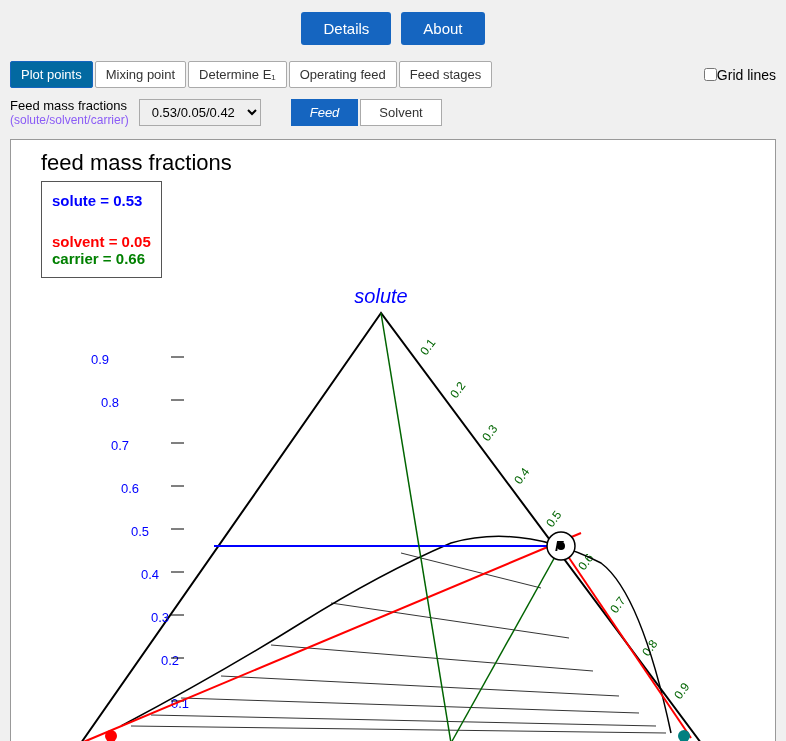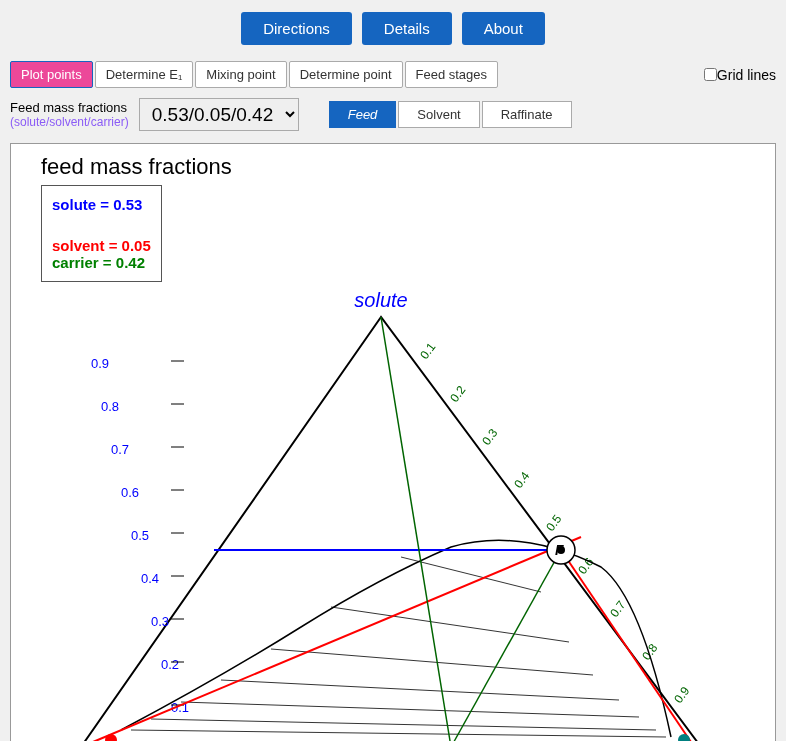--- a/index.html
+++ b/index.html
@@ -1,79 +1,77 @@
 <!DOCTYPE html>
 <html><head>
   <meta charset="utf-8">
   <style>
     * { box-sizing: border-box; margin: 0; padding: 0; }
     body { font-family: Arial, sans-serif; background: #f0f0f0; width: 786px; min-height: 741px; }
     .top-bar { display: flex; justify-content: center; gap: 10px; padding: 12px; background: #f0f0f0; }
     .btn-blue { background: #1565c0; color: white; border: none; padding: 8px 22px; font-size: 15px; cursor: pointer; border-radius: 3px; }
     .tab-bar { display: flex; align-items: center; padding: 4px 10px; background: #f0f0f0; gap: 2px; }
     .tab { border: 1px solid #aaa; background: white; padding: 5px 10px; font-size: 13px; cursor: pointer; border-radius: 2px; color: #333; }
-    .tab.active { background: #ec4899; color: white; border-color: #1565c0; }
+    .tab.active { background: #0369a1; color: white; border-color: #1565c0; }
     .grid-lines-label { margin-left: auto; display: flex; align-items: center; font-size: 14px; }
     .controls-row { display: flex; align-items: center; padding: 6px 10px; gap: 10px; }
-    .controls-row select { padding: 4px 8px; font-size: 19px; border: 1px solid #aaa; }
+    .controls-row select { padding: 4px 8px; font-size: 13px; border: 1px solid #aaa; }
     .frac-buttons { display: flex; gap: 2px; margin-left: 20px; }
     .frac-btn { border: 1px solid #aaa; background: white; padding: 5px 18px; font-size: 13px; cursor: pointer; color: #333; }
     .frac-btn.active { background: #1565c0; color: white; border-color: #1565c0; font-style: italic; }
     .chart-container { margin: 6px 10px; background: white; border: 1px solid #999; padding: 10px; }
     .chart-title { font-size: 22px; font-weight: normal; margin-bottom: 5px; margin-left: 20px; }
     .legend-box { border: 1px solid #555; padding: 10px 10px; display: inline-block; margin-left: 20px; margin-bottom: 5px; }
     .legend-box div { font-size: 15px; font-weight: bold; }
     .legend-solute { color: blue; }
     .legend-solvent { color: red; margin-top: 24px; }
     .legend-carrier { color: green; }
   </style>
 </head>
 <body>
 
 <div class="top-bar">
-  <button class="btn-blue">Directions</button>
   <button class="btn-blue">Details</button>
   <button class="btn-blue">About</button>
 </div>
 
 <div class="tab-bar">
   <button class="tab active">Plot points</button>
+  <button class="tab">Mixing point</button>
   <button class="tab">Determine E₁</button>
-  <button class="tab">Mixing point</button>
-  <button class="tab">Determine point</button>
+  <button class="tab">Operating feed</button>
   <button class="tab">Feed stages</button>
   <div class="grid-lines-label">
     <input type="checkbox" style="">
     <span>Grid lines</span>
   </div>
 </div>
 
 <div class="controls-row">
   <div>
     <div style="font-size:13px;">Feed mass fractions</div>
     <div style="font-size:12px; color:#8b5cf6;">(solute/solvent/carrier)</div>
   </div>
   <select>
     <option>0.53/0.05/0.42</option>
   </select>
   <div class="frac-buttons">
     <button class="frac-btn active">Feed</button>
     <button class="frac-btn">Solvent</button>
-    <button class="frac-btn">Raffinate</button>
   </div>
 </div>
 
 <div class="chart-container">
   <div style="display:flex; align-items:flex-start; gap:10px;">
     <div>
       <div class="chart-title">feed mass fractions</div>
       <div class="legend-box">
         <div class="legend-solute">solute = 0.53</div>
         <div class="legend-solvent">solvent = 0.05</div>
-        <div class="legend-carrier">carrier = 0.42</div>
+        <div class="legend-carrier">carrier = 0.66</div>
       </div>
     </div>
   </div>
 
   
   <svg width="720" height="530" viewBox="0 0 720 530">
 
     <polygon points="360,30 60,460 680,460" fill="none" stroke="black" stroke-width="2"></polygon>
 
     <text x="360" y="20" text-anchor="middle" font-size="20" fill="blue" font-style="italic">solute</text>

